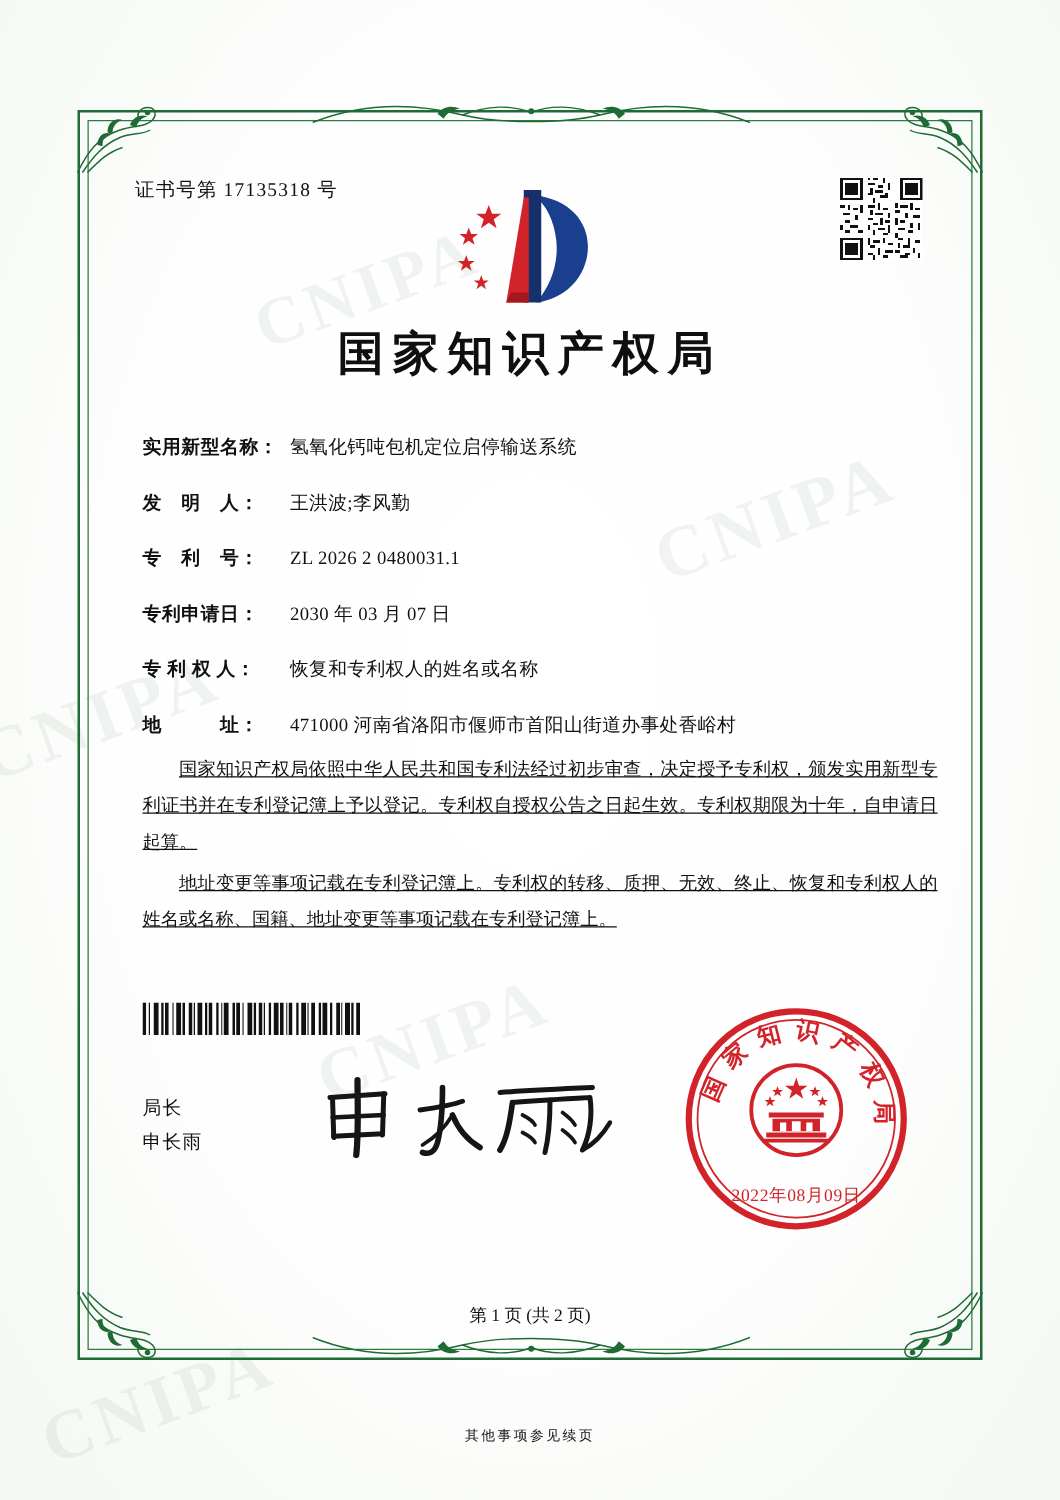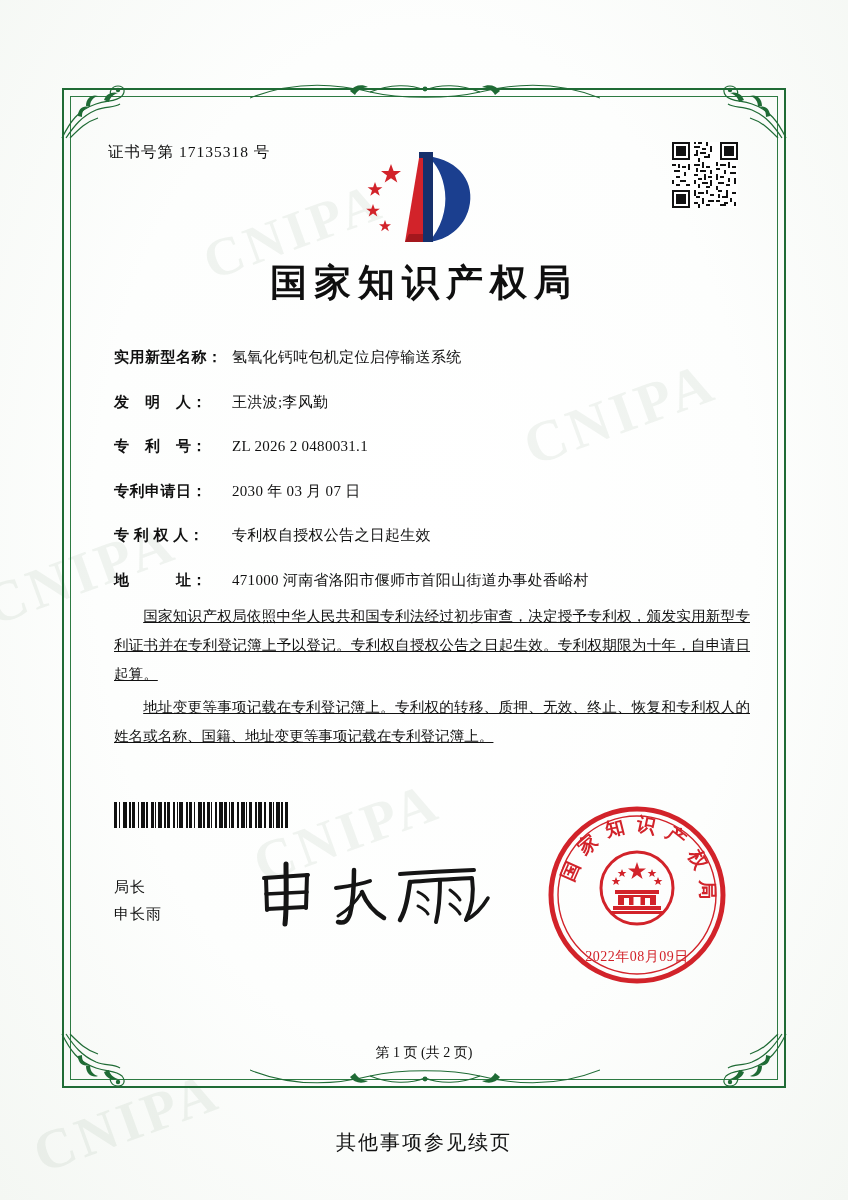--- a/index.html
+++ b/index.html
@@ -234,21 +234,21 @@
     font-size: 14px;
     color: #111;
   }
 
   .footnote {
     position: absolute;
     left: 0;
     right: 0;
     bottom: 44px;
     text-align: center;
-    font-size: 20px;
+    font-size: 11px;
     color: #111;
     letter-spacing: 2px;
   }
 </style>
 </head>
 <body>
 
 <div class="page">
 
   <div class="wm" style="left:200px; top:200px; font-size:54px; transform:rotate(-20deg);">CNIPA</div>
@@ -455,21 +455,21 @@
         <span class="field-value">ZL 2026 2 0480031.1</span>
       </div>
 
       <div class="field-row">
         <span class="field-label">专利申请日：</span>
         <span class="field-value">2030 年 03 月 07 日</span>
       </div>
 
       <div class="field-row">
         <span class="field-label">专 利 权 人：</span>
-        <span class="field-value">专利权自授权公告之日起生效</span>
+        <span class="field-value">恢复和专利权人的姓名或名称</span>
       </div>
 
       <div class="field-row">
         <span class="field-label">地　　　址：</span>
         <span class="field-value">471000 河南省洛阳市偃师市首阳山街道办事处香峪村</span>
       </div>
 
 
     </div>
 

